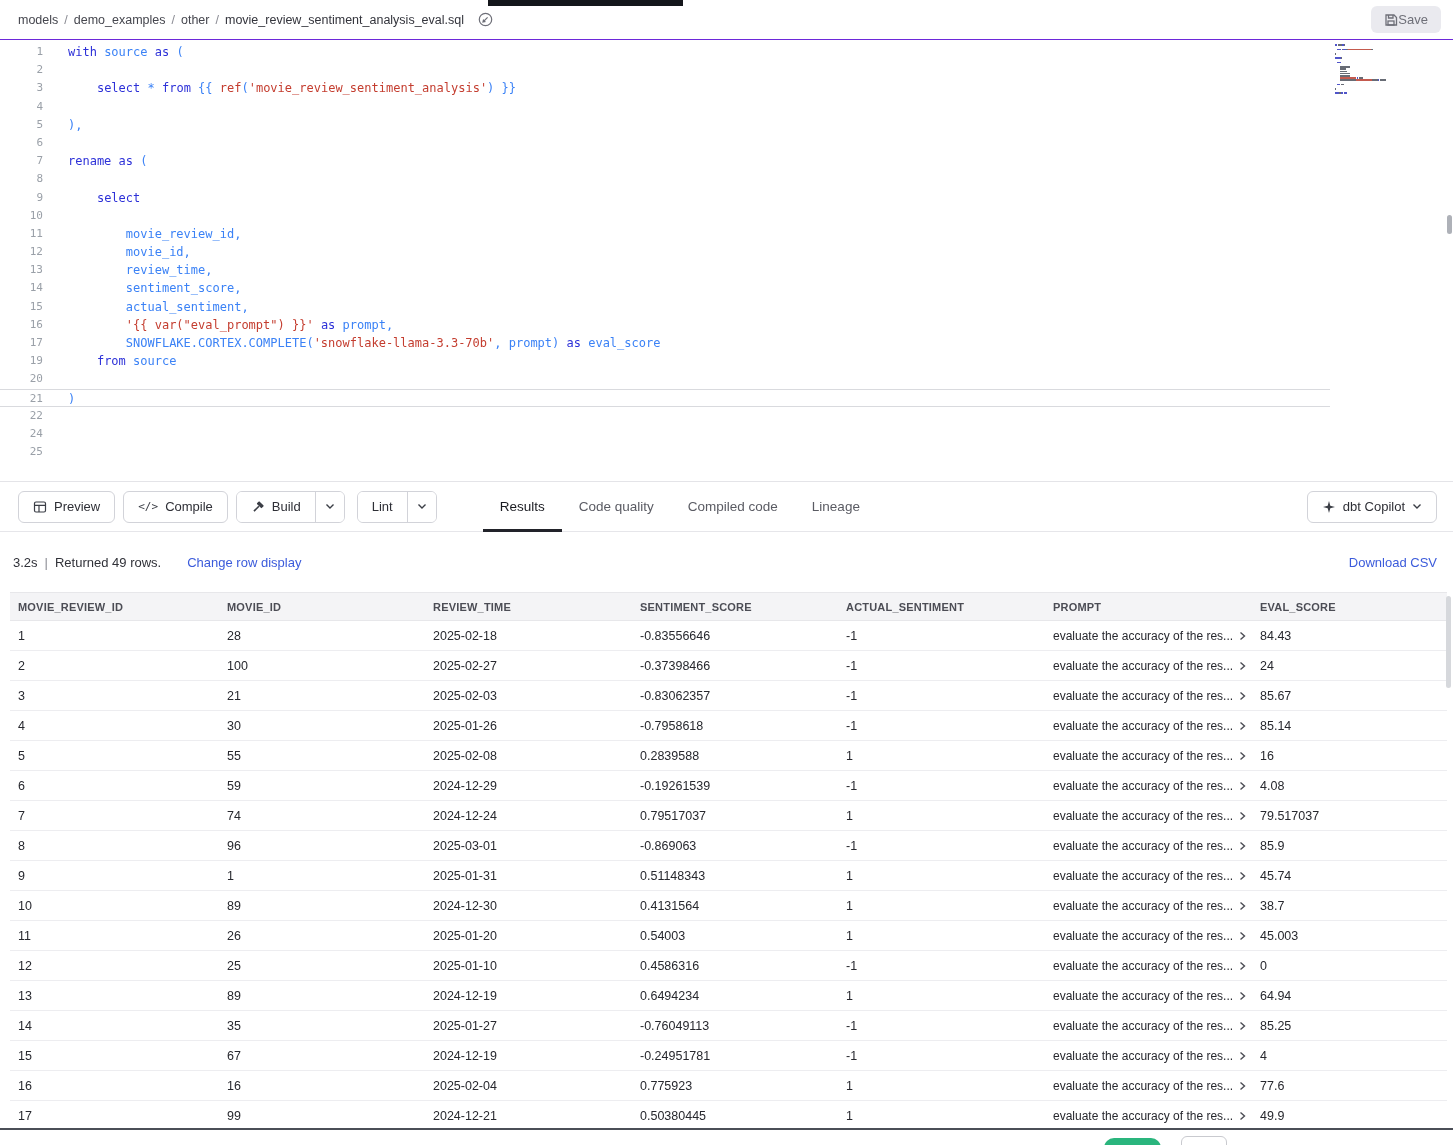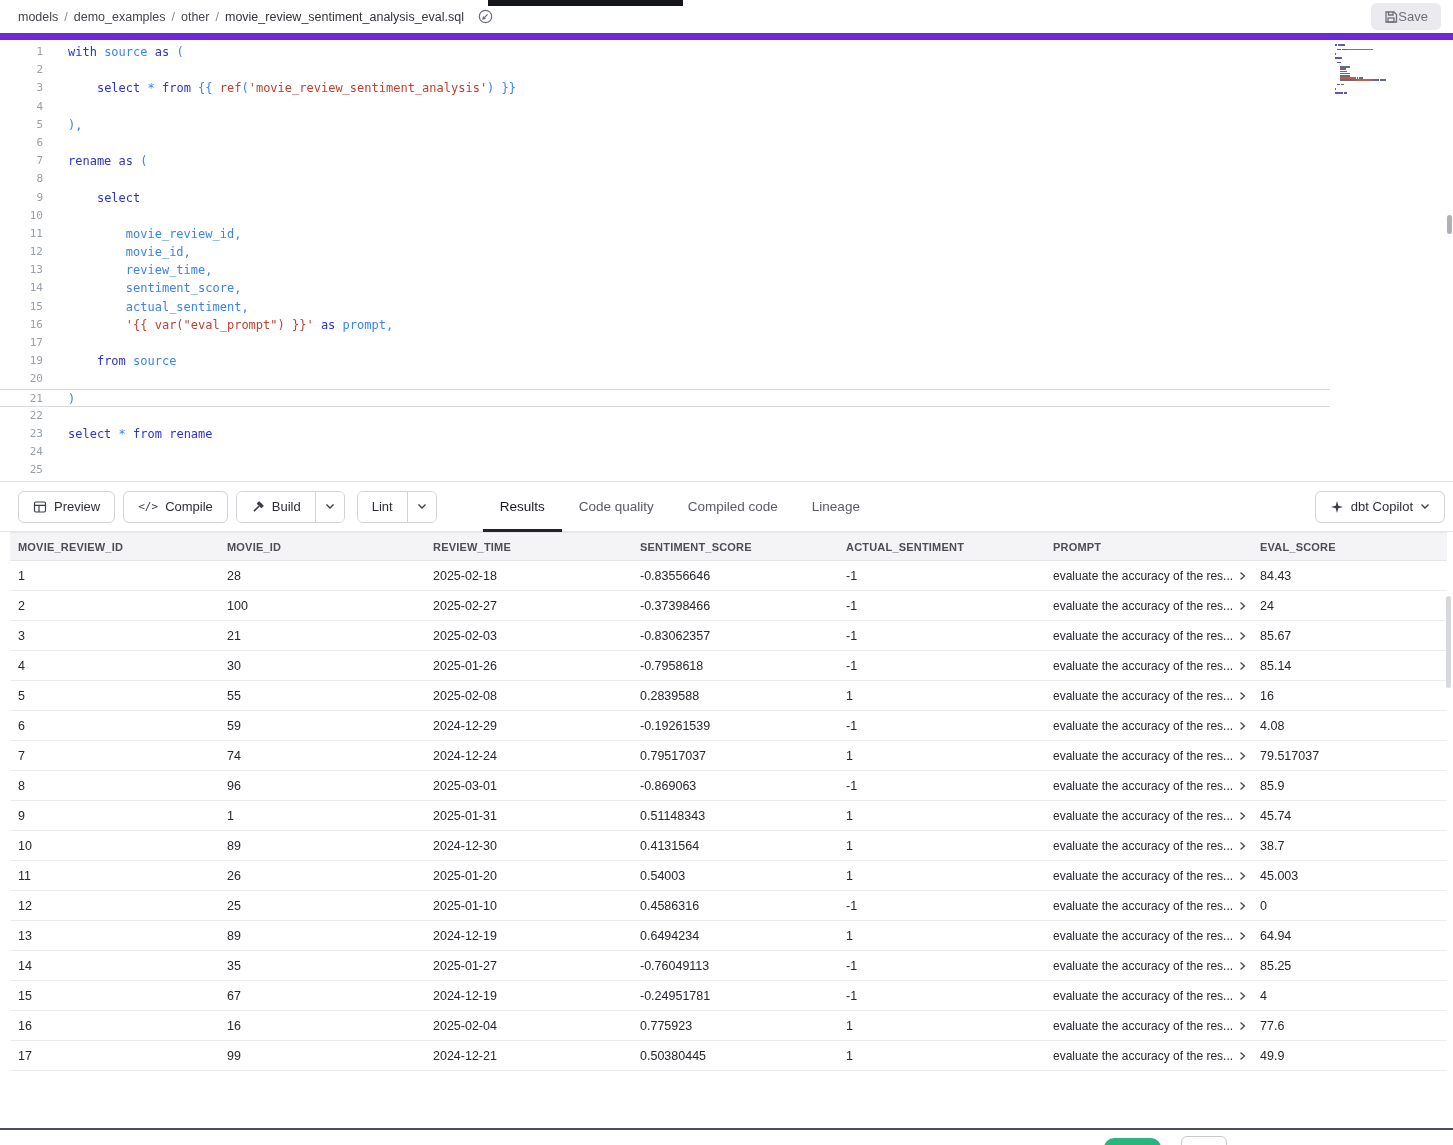--- a/index.html
+++ b/index.html
@@ -4,21 +4,21 @@
 <style>
   * { box-sizing: border-box; margin: 0; padding: 0; }
   html,body { background:#fff; }
   body { font-family: "Liberation Sans", sans-serif; }
   .app { position:relative; width:1453px; height:1145px; background:#fff; overflow:hidden; }
 
   
   .top-black-bar { position:absolute; left:488px; top:0; width:195px; height:6px; background:#14161b; z-index:9; }
 
   
-  .topbar { height:40px; display:flex; align-items:center; padding:0 12px 0 18px; border-bottom:7px solid #6d28d9; }
+  .topbar { height:40px; display:flex; align-items:center; padding:0 12px 0 18px; border-bottom:1px solid #6d28d9; }
   .breadcrumb { display:flex; align-items:center; gap:6px; font-size:12.5px; color:#45464e; }
   .bc-item { cursor:pointer; }
   .bc-item.last { color:#33343c; }
   .bc-sep { color:#8a8b93; }
   .edit-icon { margin-left:8px; display:flex; align-items:center; cursor:pointer; }
   .save-btn { margin-left:auto; height:27px; padding:0 13px; background:#eaeaef; border:none; border-radius:6px; display:flex; align-items:center; font-size:13px; color:#6e6f78; cursor:pointer; }
 
   
   .editor { position:relative; height:442px; border-bottom:1px solid #e4e4e8; font-family:"DejaVu Sans Mono", monospace; font-size:12px; padding-top:3px; overflow:hidden; }
   .cl { display:flex; height:18.2px; line-height:18.2px; white-space:pre; }
@@ -50,21 +50,21 @@
   .btn-group .btn { border:none; border-radius:0; height:30px; }
   .btn-group .divider { width:1px; background:#d2d3d9; }
   .btn-group .chev-part { padding:0 9px; display:flex; align-items:center; background:#fff; border:none; cursor:pointer; }
   .lint-group { margin-left:12px; }
   .compile-glyph { font-family:"DejaVu Sans Mono", monospace; font-size:11px; color:#3b3e46; }
 
   .tabs { display:flex; height:50px; margin-left:46px; }
   .tab { height:100%; padding:3px 17px 0 17px; background:none; border:none; font-size:13.5px; color:#5a5b63; border-bottom:3px solid transparent; cursor:pointer; font-family:inherit; }
   .tab.active { color:#191a20; border-bottom-color:#22232a; font-weight:500; }
 
-  .copilot-btn { margin-left:auto; margin-right:2px; }
+  .copilot-btn { margin-left:auto; margin-right:10px; }
 
   
   .statusbar { height:60px; display:flex; align-items:center; padding:0 16px 0 13px; font-size:13px; color:#303138; }
   .status-div { margin:0 7px; color:#8a8b93; }
   .link { color:#3b5bdb; cursor:pointer; text-decoration:none; font-size:13px; background:none; border:none; font-family:inherit; }
   .change-row { margin-left:26px; }
   .download-csv { margin-left:auto; }
 
   
   .rtable { margin:0 6px 0 10px; border-top:1px solid #e7e7ea; }
@@ -133,26 +133,25 @@
         <div class="cl"><span class="ln">7</span><span class="code"><span class="tk-k">rename</span><span class="tk-p"> </span><span class="tk-k">as</span><span class="tk-p"> (</span></span></div>
         <div class="cl"><span class="ln">8</span><span class="code"></span></div>
         <div class="cl"><span class="ln">9</span><span class="code"><span class="tk-p">    </span><span class="tk-k">select</span></span></div>
         <div class="cl"><span class="ln">10</span><span class="code"></span></div>
         <div class="cl"><span class="ln">11</span><span class="code"><span class="tk-p">        movie_review_id,</span></span></div>
         <div class="cl"><span class="ln">12</span><span class="code"><span class="tk-p">        movie_id,</span></span></div>
         <div class="cl"><span class="ln">13</span><span class="code"><span class="tk-p">        review_time,</span></span></div>
         <div class="cl"><span class="ln">14</span><span class="code"><span class="tk-p">        sentiment_score,</span></span></div>
         <div class="cl"><span class="ln">15</span><span class="code"><span class="tk-p">        actual_sentiment,</span></span></div>
         <div class="cl"><span class="ln">16</span><span class="code"><span class="tk-p">        </span><span class="tk-s">'{{ var("eval_prompt") }}'</span><span class="tk-p"> </span><span class="tk-k">as</span><span class="tk-p"> prompt,</span></span></div>
-        <div class="cl"><span class="ln">17</span></div>
+        <div class="cl"><span class="ln">17</span><span class="code"><span class="tk-p">        SNOWFLAKE.CORTEX.COMPLETE(</span><span class="tk-s">'snowflake-llama-3.3-70b'</span><span class="tk-p">, prompt) </span><span class="tk-k">as</span><span class="tk-p"> eval_score</span></span></div>
         <div class="cl"><span class="ln">19</span><span class="code"><span class="tk-p">    </span><span class="tk-k">from</span><span class="tk-p"> source</span></span></div>
         <div class="cl"><span class="ln">20</span><span class="code"></span></div>
         <div class="cl active"><span class="ln">21</span><span class="code"><span class="tk-p">)</span></span></div>
         <div class="cl"><span class="ln">22</span><span class="code"></span></div>
-        <div class="cl"><span class="ln">23</span><span class="code"><span class="tk-k">select</span><span class="tk-p"> * </span><span class="tk-k">from</span><span class="tk-p"> </span><span class="tk-k">rename</span></span></div>
         <div class="cl"><span class="ln">24</span><span class="code"></span></div>
         <div class="cl"><span class="ln">25</span><span class="code"></span></div>
       </div>
     <div class="minimap" id="minimap">
         <div class="mm-line">
           <span class="mm-k" style="width: 2.48px;"></span>
           <span class="mm-sp" style="width: 0.62px;"></span>
           <span class="mm-p" style="width: 4.34px;"></span>
           <span class="mm-k" style="width: 1.24px;"></span>
           <span class="mm-sp" style="width: 0.62px;"></span>
@@ -313,20 +312,27 @@
           <path d="M7 1 L8.3 5.7 L13 7 L8.3 8.3 L7 13 L5.7 8.3 L1 7 L5.7 5.7 Z"></path>
         </svg>
       </span>
       <span>dbt Copilot</span>
       <svg width="10" height="7" viewBox="0 0 10 7" fill="none" stroke="#3b3e46" stroke-width="1.4">
           <path d="M1.5 1.5 L5 5 L8.5 1.5"></path>
         </svg>
     </button>
   </div>
 
+  <div class="statusbar">
+    <span>3.2s</span>
+    <span class="status-div">|</span>
+    <span>Returned 49 rows.</span>
+    <button class="link change-row">Change row display</button>
+    <button class="link download-csv">Download CSV</button>
+  </div>
 
   <div class="rtable">
     <div class="thead" id="thead">
         <div class="th">MOVIE_REVIEW_ID</div>
         <div class="th">MOVIE_ID</div>
         <div class="th">REVIEW_TIME</div>
         <div class="th">SENTIMENT_SCORE</div>
         <div class="th">ACTUAL_SENTIMENT</div>
         <div class="th">PROMPT</div>
         <div class="th">EVAL_SCORE</div>

